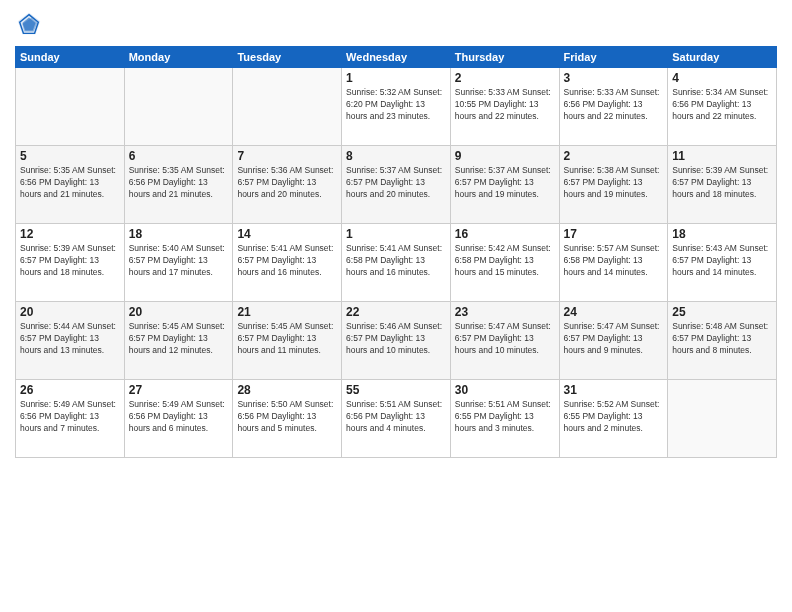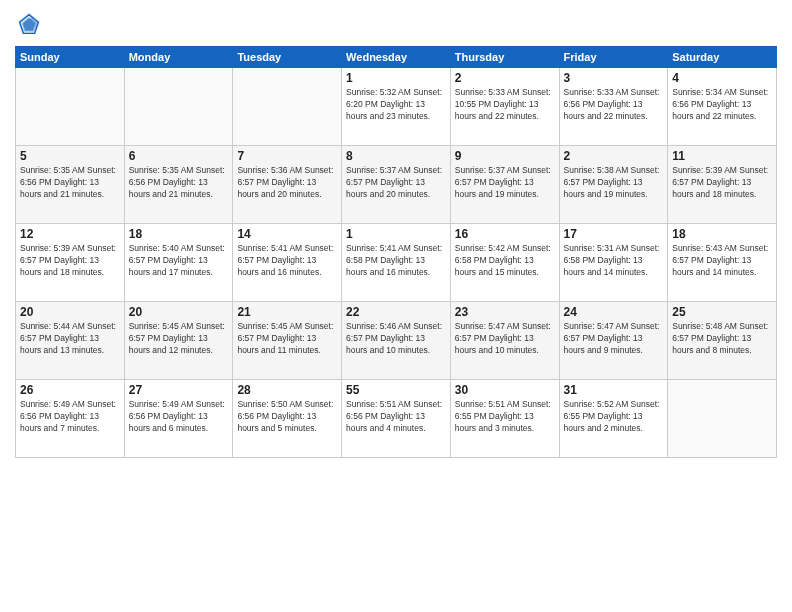--- a/index.html
+++ b/index.html
@@ -244,21 +244,21 @@
           </td>
           <td>
             <span class="day-number">16</span>
             <div class="day-info">Sunrise: 5:42 AM
 Sunset: 6:58 PM
 Daylight: 13 hours
 and 15 minutes.</div>
           </td>
           <td>
             <span class="day-number">17</span>
-            <div class="day-info">Sunrise: 5:31 AM
+            <div class="day-info">Sunrise: 5:57 AM
 Sunset: 6:58 PM
 Daylight: 13 hours
 and 14 minutes.</div>
           </td>
           <td>
             <span class="day-number">18</span>
             <div class="day-info">Sunrise: 5:43 AM
 Sunset: 6:57 PM
 Daylight: 13 hours
 and 14 minutes.</div>

